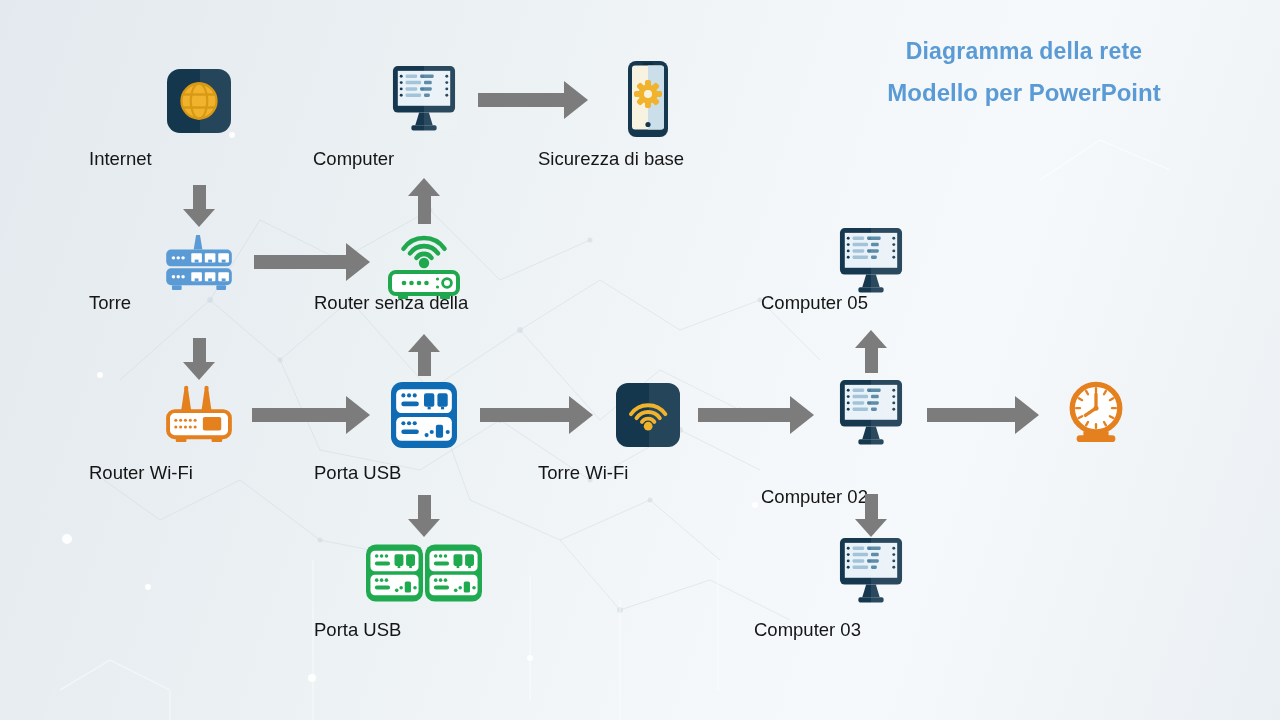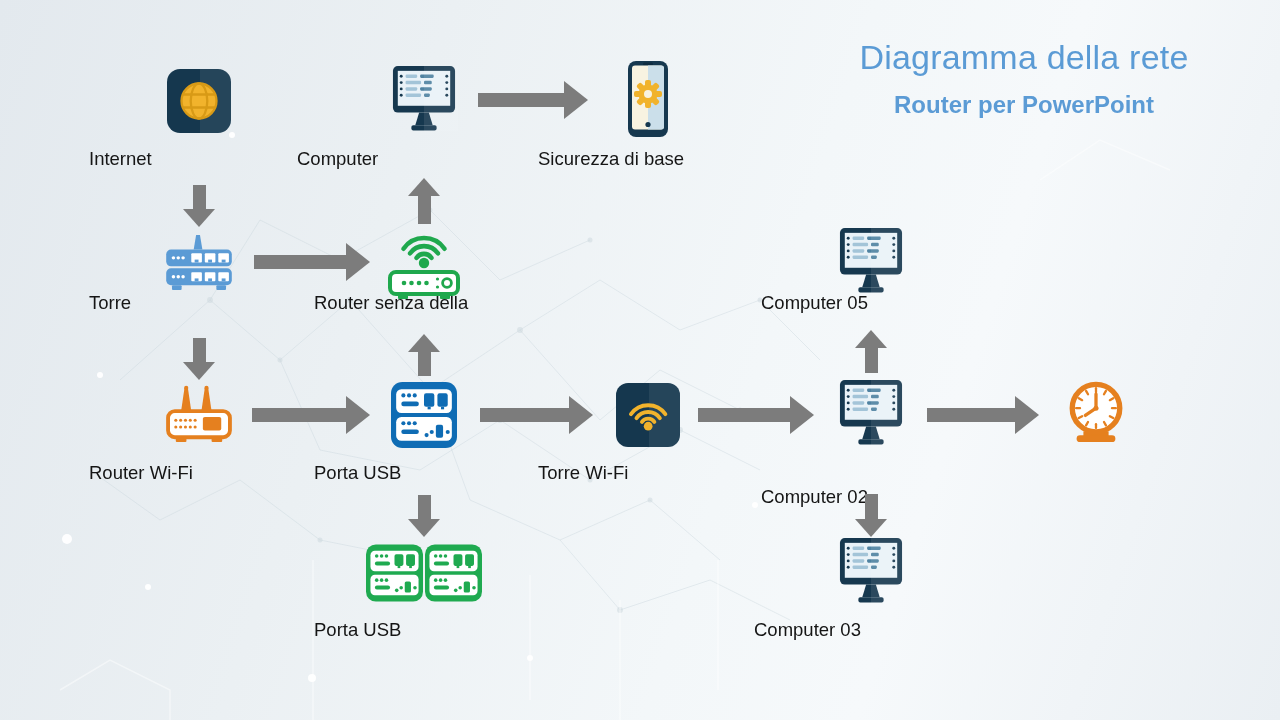--- a/index.html
+++ b/index.html
@@ -3,21 +3,21 @@
 <meta charset="utf-8">
 <style>
   html,body{margin:0;padding:0;}
   .stage{
     position:relative;width:1280px;height:720px;overflow:hidden;
     background:linear-gradient(108deg,#e3e9ee 0%,#ebf0f3 30%,#f3f7f9 58%,#f6f9fb 72%,#eaeff3 100%);
     font-family:"Liberation Sans","DejaVu Sans",sans-serif;
   }
   .bg-net{position:absolute;left:0;top:0;width:1280px;height:720px;}
   .title{position:absolute;left:828px;top:38px;width:392px;text-align:center;color:#5B9BD5;}
-  .title h1{margin:0;font-size:34px;font-weight:400;letter-spacing:0.2px;}
+  .title h1{margin:0;font-size:23px;font-weight:700;letter-spacing:0.2px;}
   .title h2{margin:14px 0 0 0;font-size:24px;font-weight:700;}
   .icon{position:absolute;line-height:0;}
   .label{position:absolute;width:220px;text-align:left;font-size:18.5px;font-weight:400;color:#151515;}
   .h-arrow{position:absolute;height:38px;}
   .h-arrow .shaft{position:absolute;left:0;right:23px;top:12px;height:14px;background:#7c7c7c;}
   .h-arrow .head{position:absolute;right:0;top:0;width:0;height:0;
     border-top:19px solid transparent;border-bottom:19px solid transparent;border-left:24px solid #7c7c7c;}
   .v-arrow{position:absolute;width:32px;}
   .v-arrow .shaft{position:absolute;left:9.5px;width:13px;background:#7c7c7c;}
   .v-arrow.down .shaft{top:0;bottom:17px;}
@@ -138,21 +138,21 @@
         <line x1="530" y1="575" x2="530" y2="700"></line>
       <line x1="620" y1="600" x2="620" y2="720"></line>
         <line x1="718" y1="560" x2="718" y2="690"></line>
       <path d="M60,690 L110,660 L170,690 L170,720"></path>
       <path d="M1040,180 L1100,140 L1170,170"></path>
     </g>
   </svg>
 
   <div class="title">
     <h1>Diagramma della rete</h1>
-    <h2>Router per PowerPoint</h2>
+    <h2>Modello per PowerPoint</h2>
   </div>
 
   <div class="icon" style="left:167px;top:69px">
     <svg width="64" height="64" viewBox="0 0 64 64">
       <rect width="64" height="64" rx="13" fill="#15374E"></rect>
       <path d="M33,0 H51 A13,13 0 0 1 64,13 V51 A13,13 0 0 1 51,64 H33 Z" fill="#ffffff" opacity="0.07"></path>
       <circle cx="32" cy="32" r="17.5" fill="#F2B32C"></circle>
       <g fill="none" stroke="#D89A16" stroke-width="2.3">
         <circle cx="32" cy="32" r="17.5"></circle>
         <ellipse cx="32" cy="32" rx="8.3" ry="17.5"></ellipse>
@@ -336,21 +336,21 @@
       </svg>
   </div>
 
   <div class="icon" style="left:837px;top:538px">
     <svg width="68" height="65" viewBox="0 0 70 67">
         <use href="#computer-g"></use>
       </svg>
   </div>
 
   <div class="label" style="left:89px;top:148px">Internet</div>
-  <div class="label" style="left:297px;top:148px">Computer</div>
+  <div class="label" style="left:313px;top:148px">Computer</div>
   <div class="label" style="left:538px;top:148px">Sicurezza di base</div>
   <div class="label" style="left:89px;top:292px">Torre</div>
   <div class="label" style="left:314px;top:292px">Router senza della</div>
   <div class="label" style="left:761px;top:292px">Computer 05</div>
   <div class="label" style="left:89px;top:462px">Router Wi-Fi</div>
   <div class="label" style="left:314px;top:462px">Porta USB</div>
   <div class="label" style="left:538px;top:462px">Torre Wi-Fi</div>
   <div class="label" style="left:761px;top:486px">Computer 02</div>
   <div class="label" style="left:314px;top:619px">Porta USB</div>
   <div class="label" style="left:754px;top:619px">Computer 03</div>

